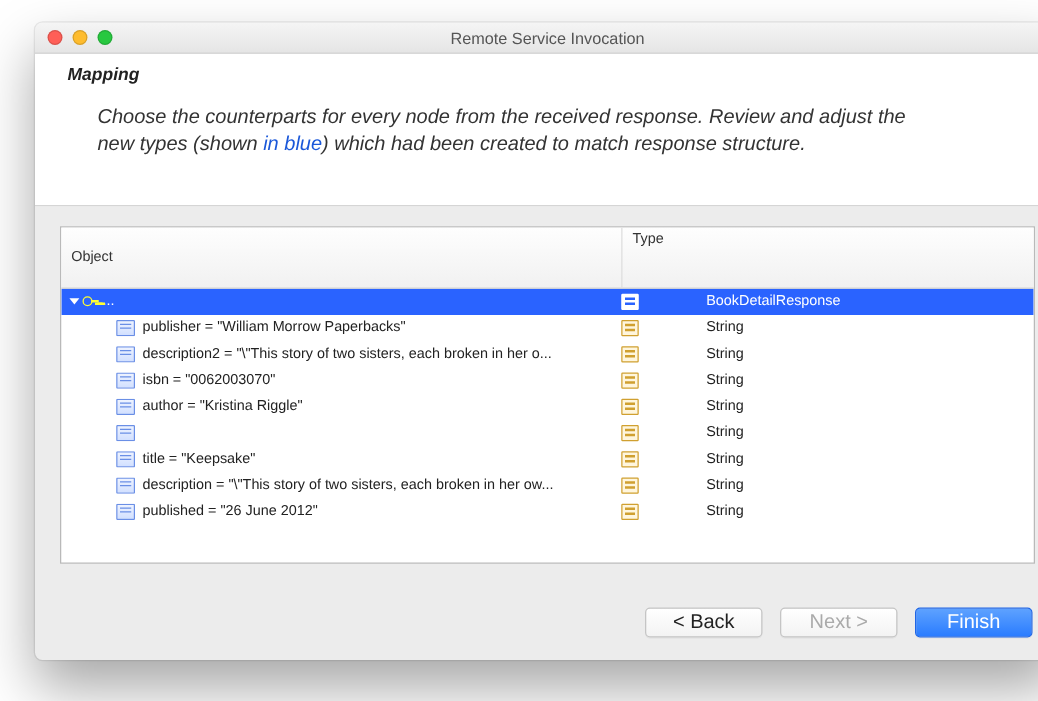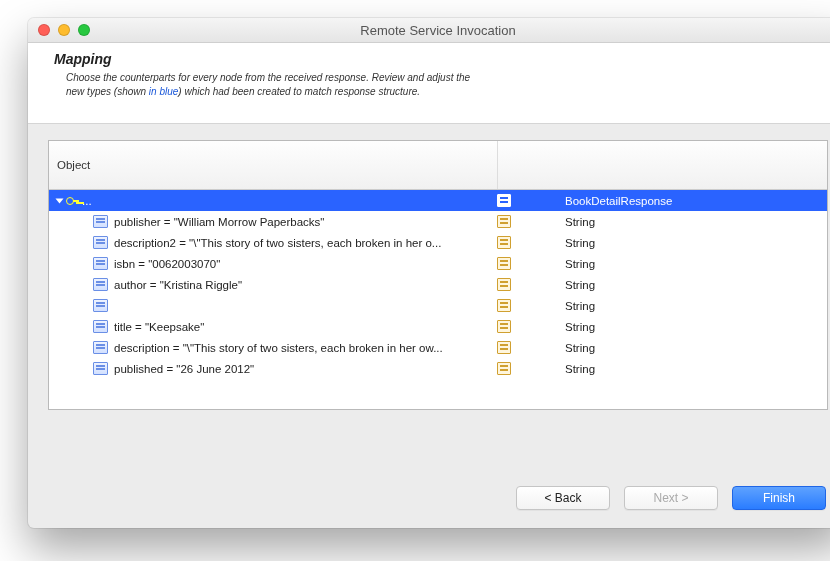--- a/index.html
+++ b/index.html
@@ -53,22 +53,22 @@
     padding: 8px 14px 20px 26px;
     border-bottom: 1px solid #d5d5d5;
     font-style: italic;
   }
   .header-band h1 {
     margin: 0 0 4px 0;
     font-size: 14px;
     font-weight: 700;
   }
   .header-band p {
-    margin: 4px;
-    font-size: 10px;
+    margin: 16px;
+    font-size: 16px;
     line-height: 1.4;
     color: #333;
     padding-left: 8px;
   }
   .header-band .blue { color: #1b58d9; }
 
   .tree-panel {
     margin: 16px 20px 0 20px;
     height: 268px;
     border: 1px solid #b9b9b9;
@@ -180,21 +180,21 @@
     right:22px;
     display:flex;
     gap:14px;
   }
   .btn {
     min-width: 92px;
     height: 22px;
     border-radius: 4px;
     border: 1px solid #c5c5c5;
     background: linear-gradient(#fff,#f3f3f3);
-    font-size: 12px;
+    font-size: 16px;
     display:flex;
     align-items:center;
     justify-content:center;
     box-shadow: 0 1px 0 rgba(0,0,0,0.04);
     color:#222;
   }
   .btn.disabled { color:#aaaaaa; }
   .btn.primary {
     background: linear-gradient(#5ea2ff,#2a7cff);
     border-color:#1f66e6;
@@ -219,20 +219,21 @@
     <h1>Mapping</h1>
     <p>
       <span>Choose the counterparts for every node from the received response. Review and adjust the</span><br>
       <span>new types (shown </span><span class="blue">in blue</span><span>) which had been created to match response structure.</span>
     </p>
   </div>
 
   <div class="tree-panel">
     <div class="tree-header">
       <div class="col-obj">Object</div>
+      <div class="col-type">Type</div>
     </div>
     <div class="tree-body">
 
       <div class="row selected">
         <div class="cell-obj">
           <span class="disclosure"></span>
           <span class="icon-key"></span>
           <span class="obj-text">...</span>
         </div>
         <div class="cell-type">

